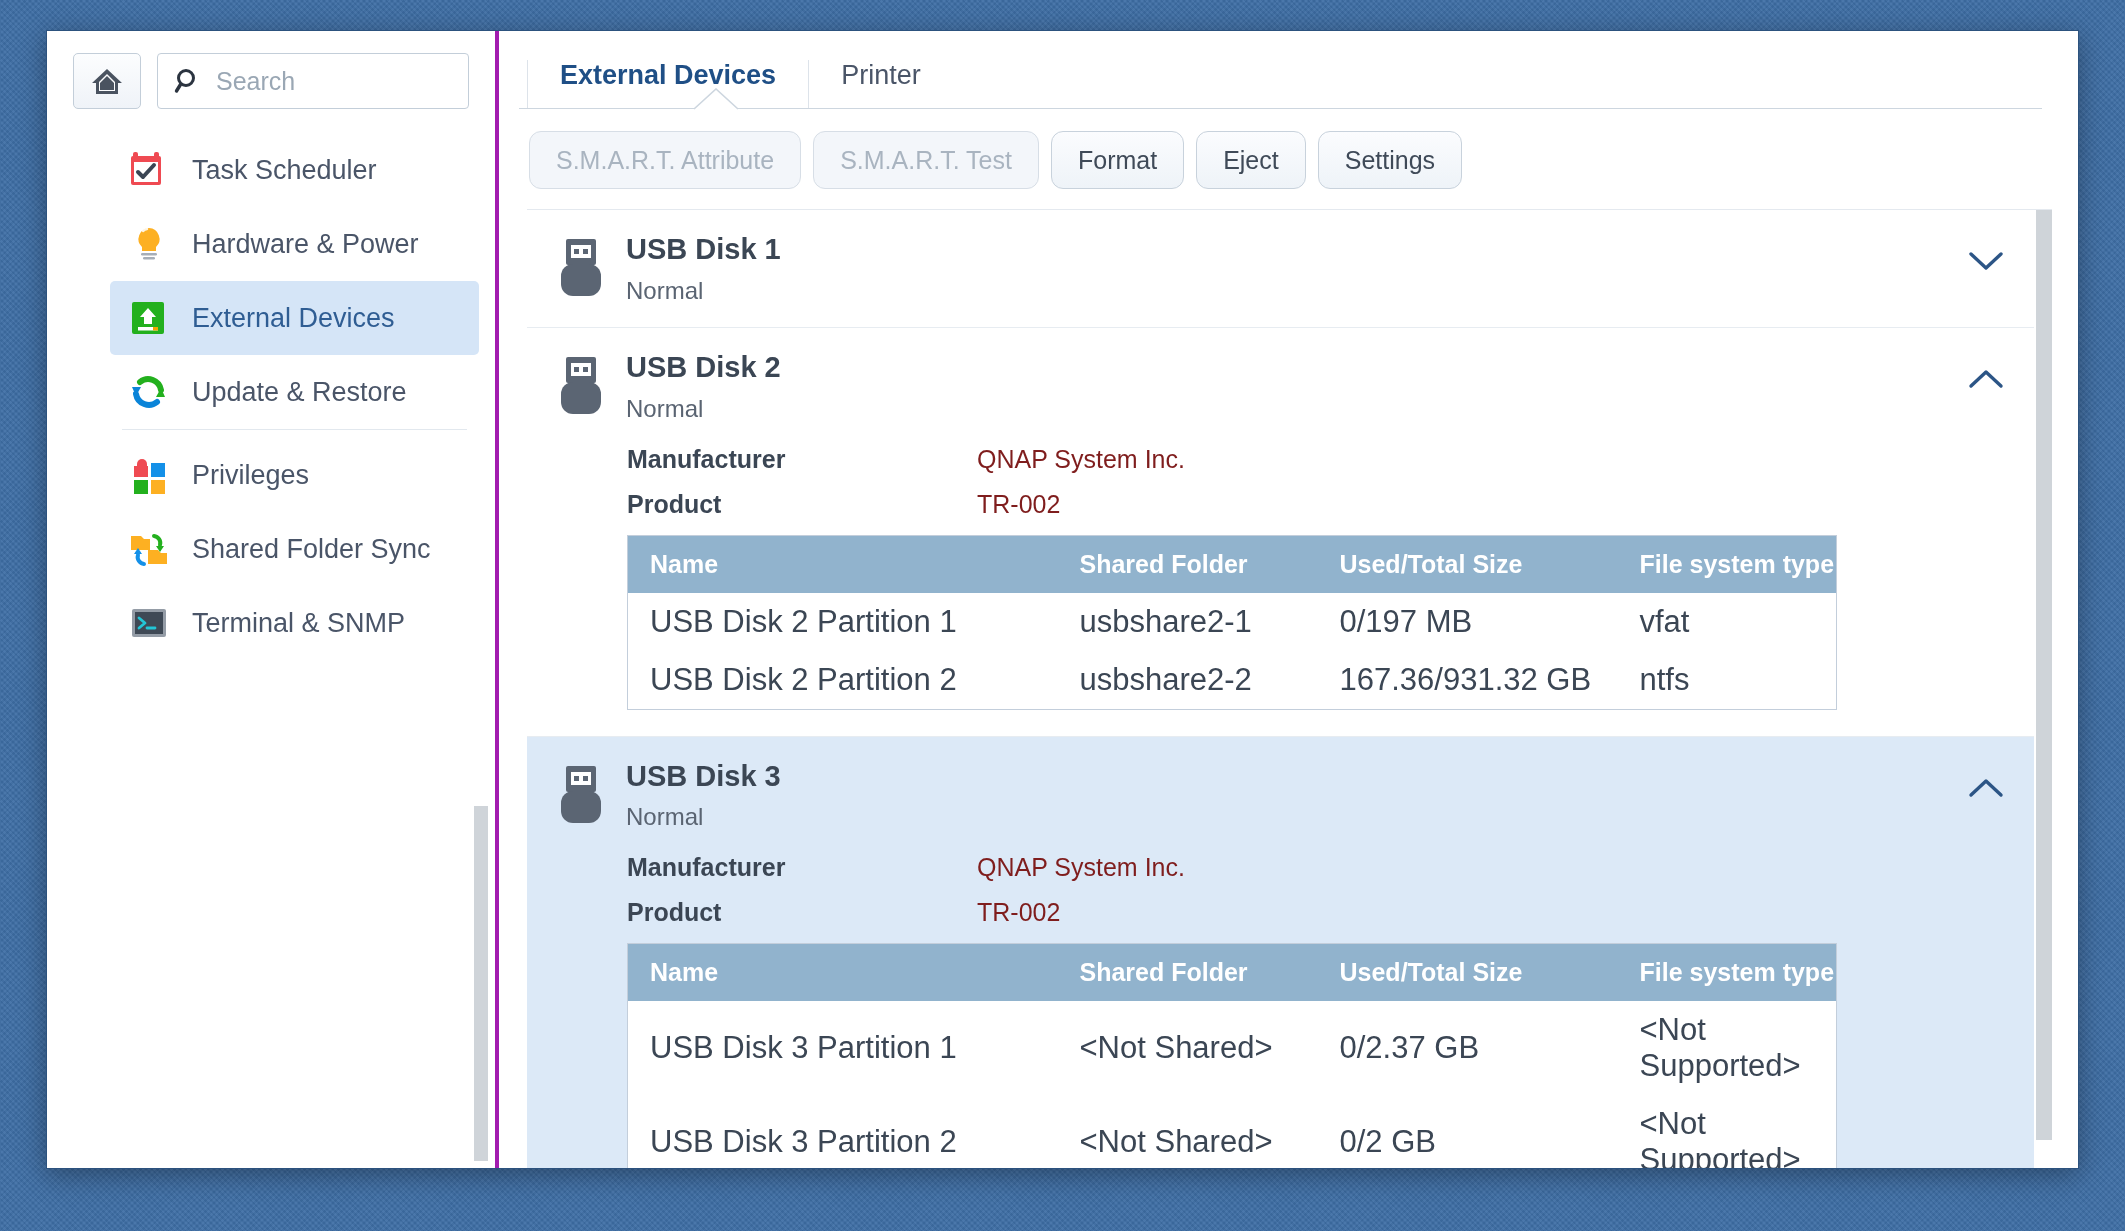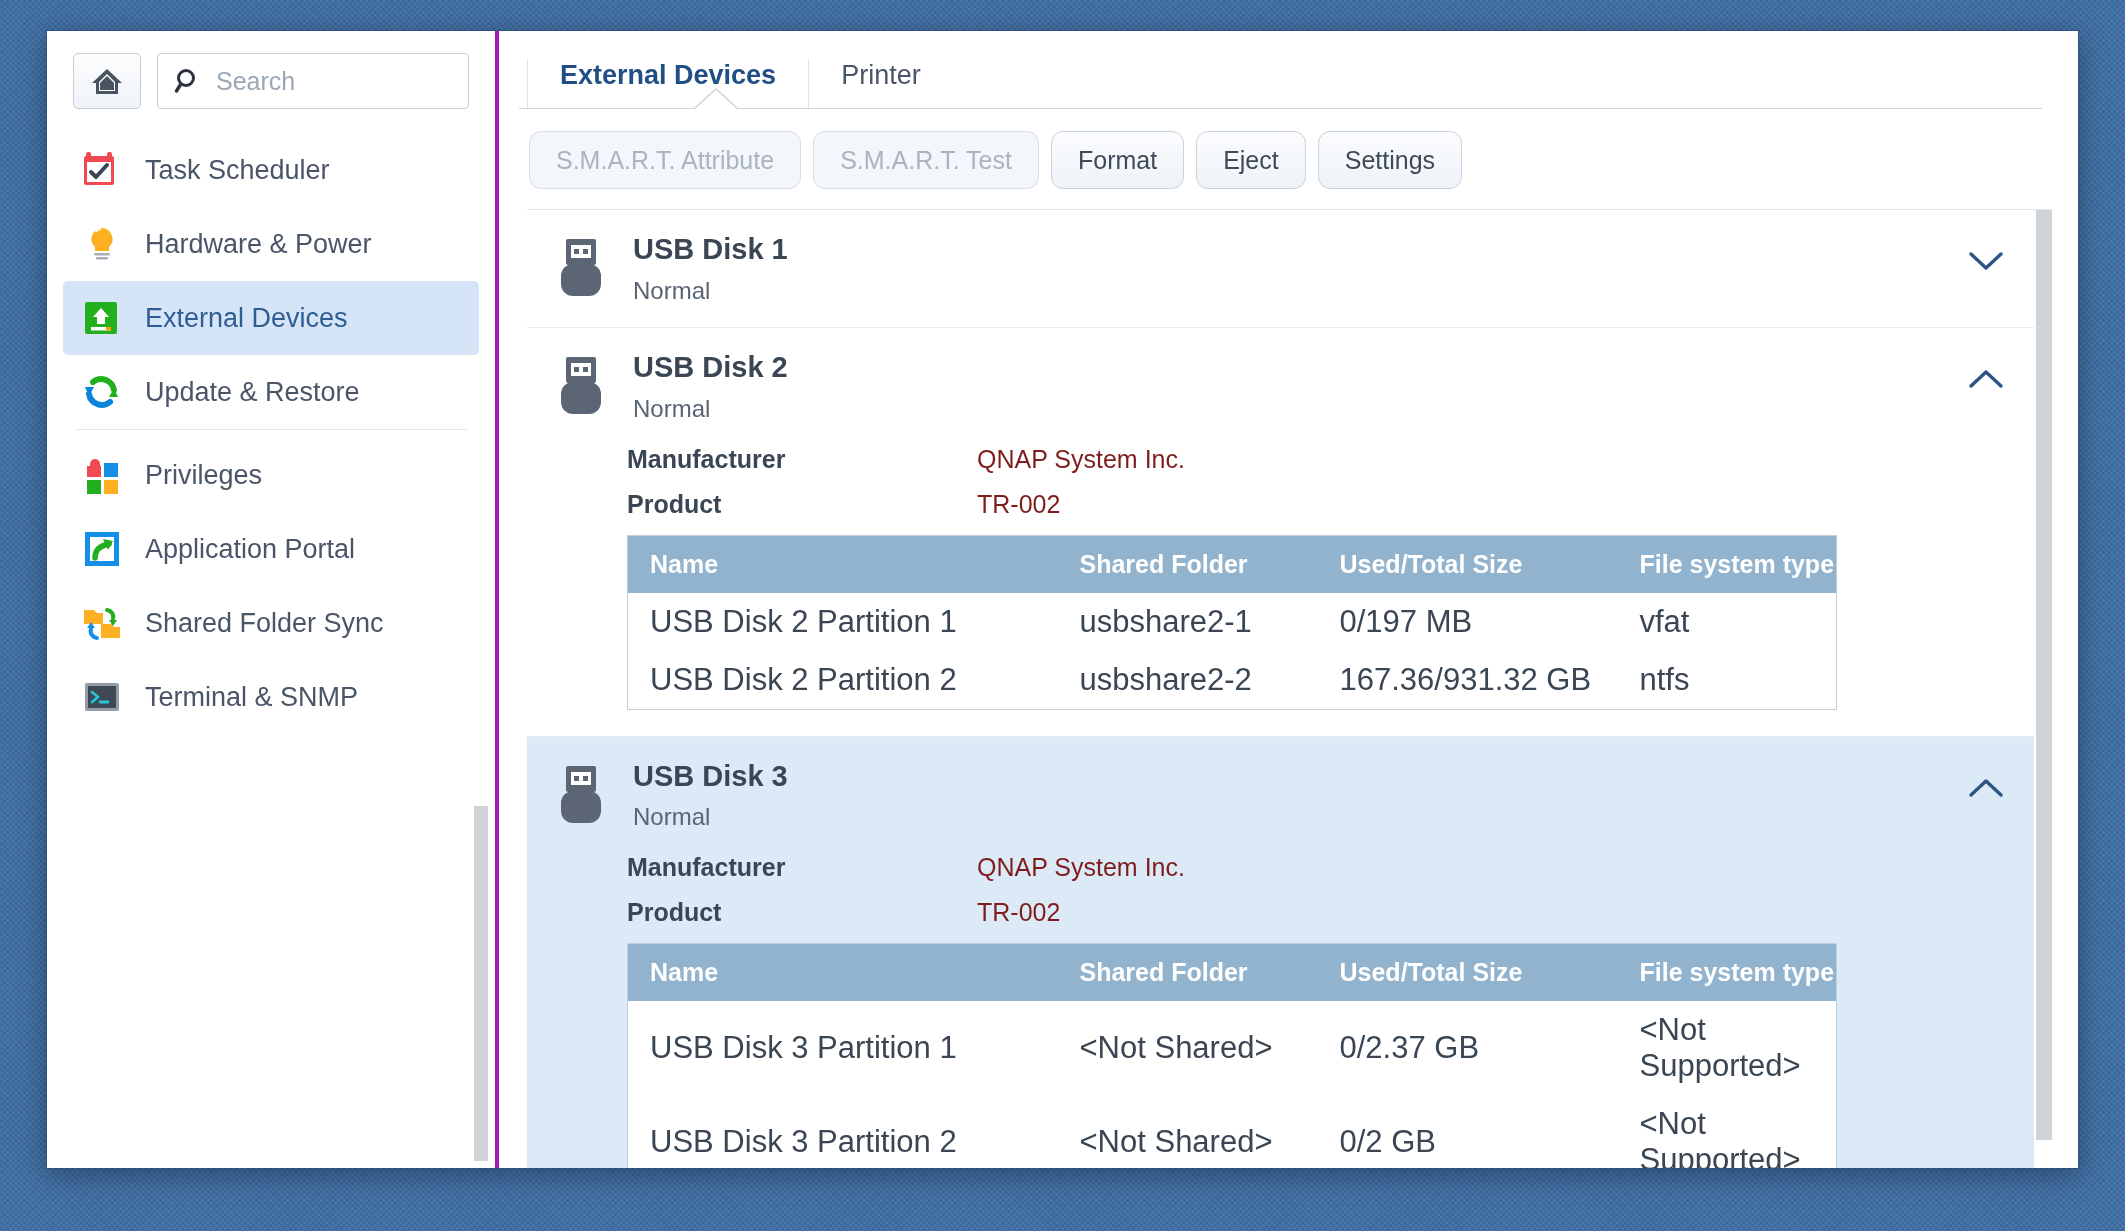--- a/index.html
+++ b/index.html
@@ -86,21 +86,21 @@
   .search-box {
     flex: 1 1 auto; height: 56px;
     border: 1px solid #c3ced9; border-radius: 4px;
     background: #fff;
     display: flex; align-items: center; gap: 14px;
     padding: 0 16px;
     cursor: text;
   }
   .search-ph { font-size: 25px; color: #9aa7b4; }
 
-  .nav { padding-top: 6px; }
+  .nav { padding-top: 6px; margin-left: 47px; }
   .nav-item {
     display: flex; align-items: center; gap: 22px;
     height: 74px;
     margin: 0 16px;
     padding: 0 18px;
     border-radius: 5px;
     cursor: pointer;
   }
   .nav-item.selected { background: #d5e5f7; }
   .nav-label { font-size: 27px; color: #4a5568; }
@@ -185,21 +185,21 @@
     background: #cfd4d9;
     cursor: pointer;
   }
 
   .dev-list { position: absolute; inset: 0 18px 0 0; }
 
   .device { border-bottom: 1px solid #e7ecf1; position: relative; }
   .device.selected { background: #dce9f7; }
 
   .dev-head {
-    display: flex; align-items: flex-start; gap: 24px;
+    display: flex; align-items: flex-start; gap: 17px;
     padding: 22px 0 22px 26px;
     cursor: pointer;
   }
   .usb-icon { width: 56px; height: 64px; flex: 0 0 56px; margin-top: 4px; }
   .dev-name { font-size: 29px; font-weight: bold; color: #3b4654; line-height: 1.2; }
   .dev-status { font-size: 24px; color: #5a6472; margin-top: 10px; }
   .dev-chevron {
     position: absolute; right: 30px; top: 40px;
     cursor: pointer;
   }
@@ -376,31 +376,20 @@
               <path d="M9 10 a5 5 0 0 1 10 0 v3 h-10 z" fill="#ef4a52"></path>
               <rect x="6" y="12" width="14" height="11" fill="#ef4a52"></rect>
               <rect x="23" y="9" width="14" height="14" fill="#1490e8"></rect>
               <rect x="6" y="26" width="14" height="14" fill="#23b01e"></rect>
               <rect x="23" y="26" width="14" height="14" fill="#fdb022"></rect>
             </svg>
           </span>
           <span class="nav-label">Privileges</span>
         </div>
 
-        <div class="nav-item">
-          <span class="nav-icon">
-            <svg width="42" height="42" viewBox="0 0 42 42">
-              <rect x="4" y="4" width="34" height="34" fill="#1490e8"></rect>
-              <rect x="9" y="9" width="24" height="24" fill="#fff"></rect>
-              <path d="M14 30 C14 20 22 17 28 16" stroke="#23b01e" stroke-width="5.5" fill="none" stroke-linecap="round"></path>
-              <path d="M22 11 L32 13 L27 22 Z" fill="#23b01e"></path>
-            </svg>
-          </span>
-          <span class="nav-label">Application Portal</span>
-        </div>
 
 
         <div class="nav-item">
           <span class="nav-icon">
             <svg width="42" height="42" viewBox="0 0 42 42">
               <path d="M3 8 h10 l3 3 h6 v11 h-19 z" fill="#fdb022"></path>
               <path d="M20 22 h10 l3 3 h6 v11 h-19 z" fill="#fdb022"></path>
               <path d="M26 8 a7 7 0 0 1 6 9" stroke="#23b01e" stroke-width="4" fill="none" stroke-linecap="round"></path>
               <path d="M28 18 L36 18 L32 24 Z" fill="#23b01e"></path>
               <path d="M16 36 a7 7 0 0 1 -6 -9" stroke="#1490e8" stroke-width="4" fill="none" stroke-linecap="round"></path>

